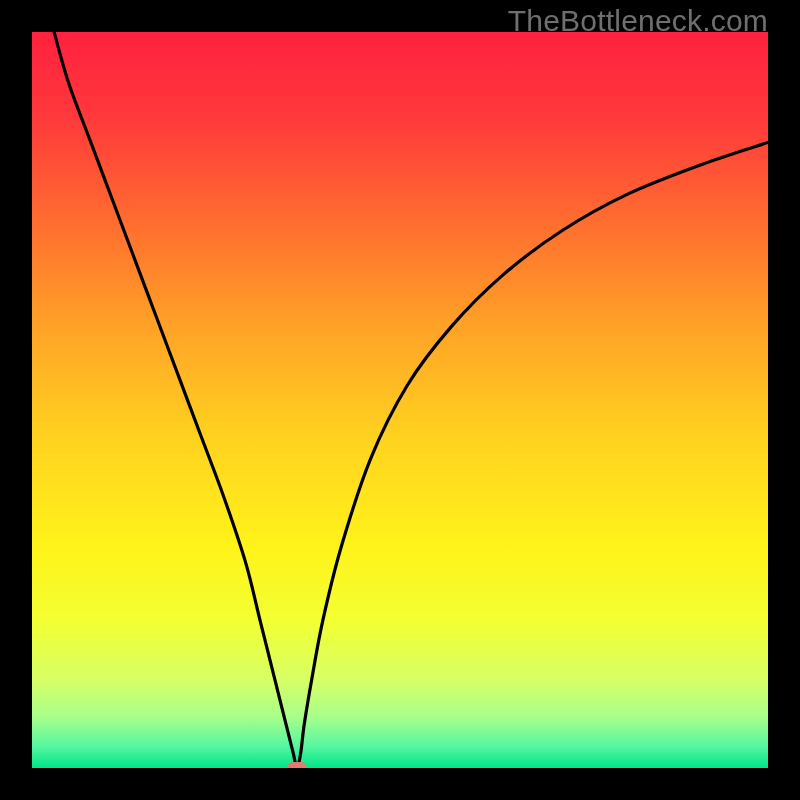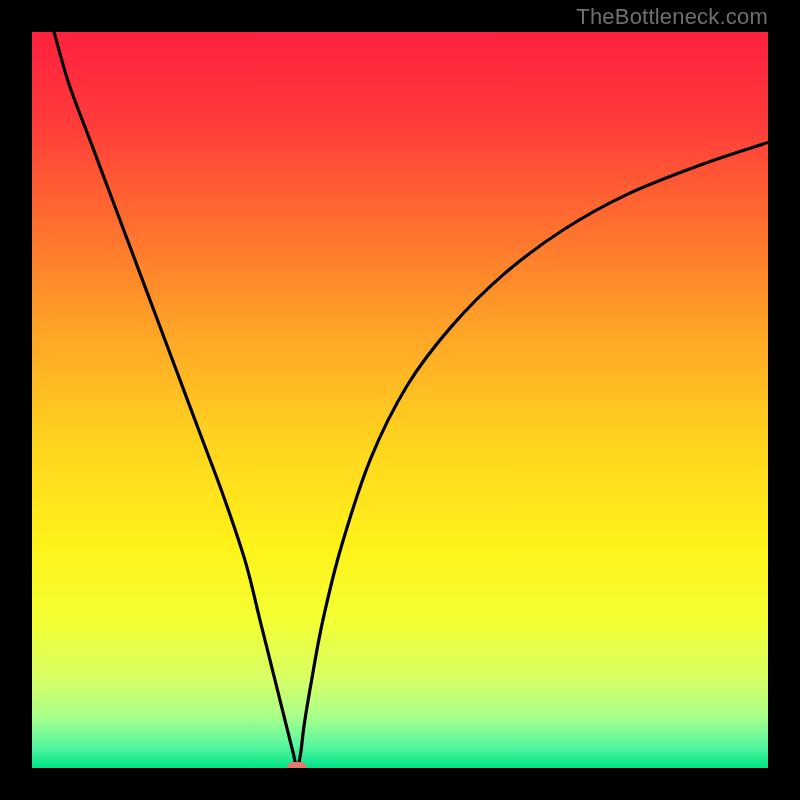--- a/index.html
+++ b/index.html
@@ -38,21 +38,21 @@
     position: absolute;
     left: 0;
     top: 0;
     width: 100%;
     height: 100%;
   }
   .watermark {
     position: absolute;
     top: 4px;
     right: 32px;
-    font-size: 22px;
+    font-size: 30px;
     font-weight: 500;
     color: #6f6f6f;
     letter-spacing: 0.2px;
     font-family: Arial, Helvetica, sans-serif;
   }
   .marker {
     position: absolute;
     width: 20px;
     height: 12px;
     border-radius: 6px;

